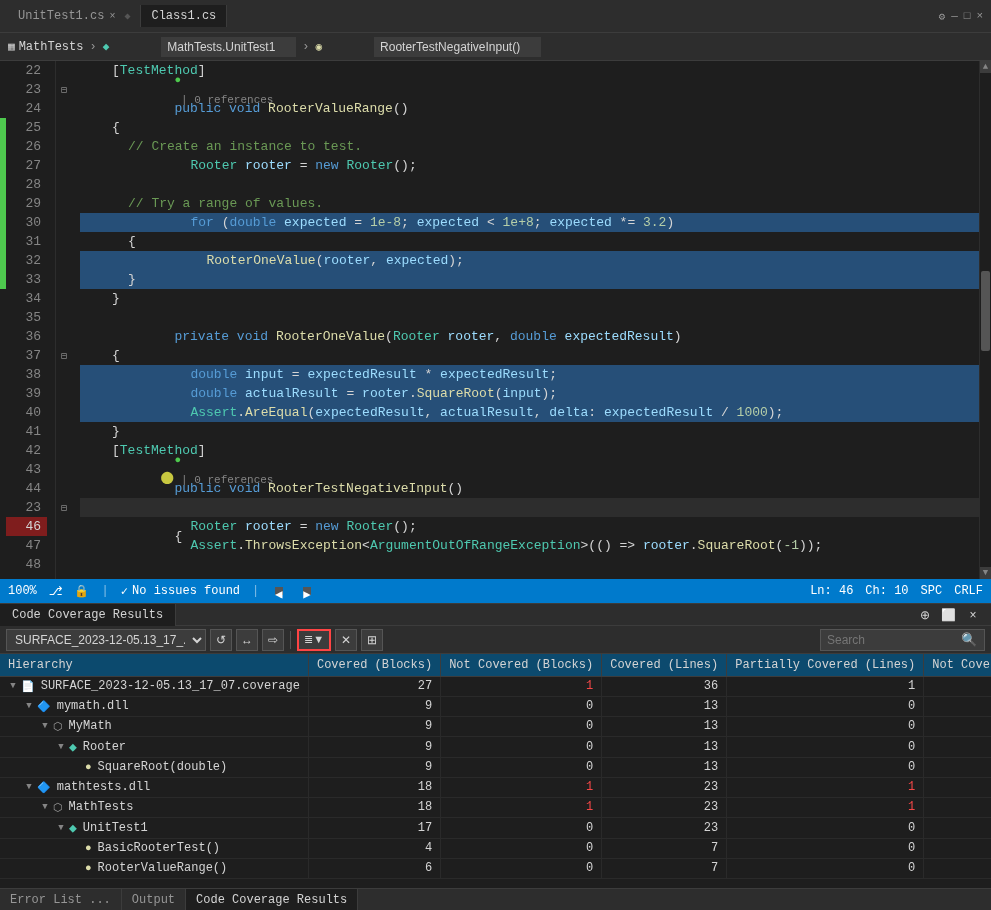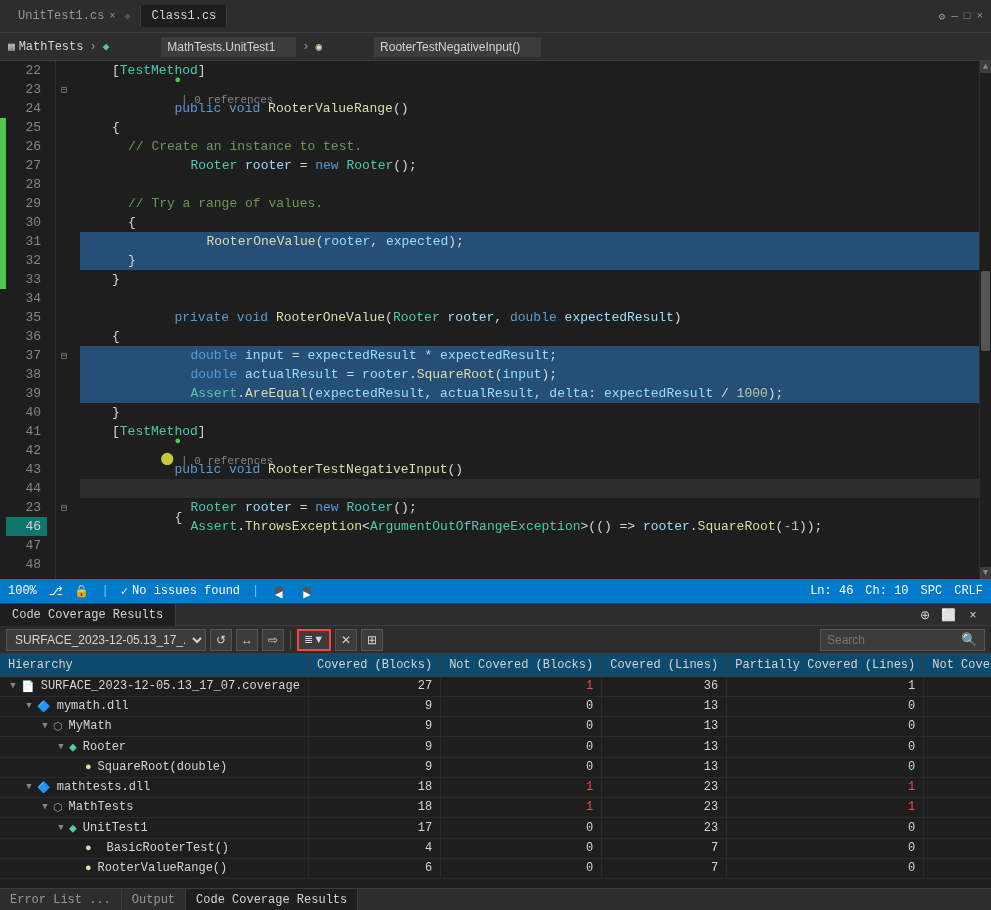--- a/index.html
+++ b/index.html
@@ -468,21 +468,21 @@
     <div>36</div>
     <div>37</div>
     <div>38</div>
     <div>39</div>
     <div>40</div>
     <div>41</div>
     <div>42</div>
     <div>43</div>
     <div>44</div>
     <div>23</div>
-    <div style="color:#d4d4d4;background:#0f766e;">46</div>
+    <div style="color:#d4d4d4;background:#7f1d1d;">46</div>
     <div>47</div>
     <div>48</div>
   </div>
 
   <div style="width:16px;background:#1e1e1e;flex-shrink:0;color:#858585;font-size:10px;">
     <div style="height:19px;"></div>
     <div style="height:19px;display:flex;align-items:center;justify-content:center;">⊟</div>
     <div style="height:19px;"></div>
     <div style="height:19px;"></div>
     <div style="height:19px;"></div>
@@ -542,20 +542,25 @@
         <span class="type">Rooter</span> <span class="param">rooter</span> = <span class="kw">new</span> <span class="type">Rooter</span>();
       </span>
     </div>
 
     <div class="code-line"></div>
 
     <div class="code-line">
       <span style="margin-left:48px;"><span class="cm">// Try a range of values.</span></span>
     </div>
 
+    <div class="code-line highlighted">
+      <span style="margin-left:48px;">
+        <span class="kw">for</span> (<span class="kw">double</span> <span class="param">expected</span> = <span class="num">1e-8</span>; <span class="param">expected</span> &lt; <span class="num">1e+8</span>; <span class="param">expected</span> *= <span class="num">3.2</span>)
+      </span>
+    </div>
 
     <div class="code-line">
       <span style="margin-left:48px;">{</span>
     </div>
 
     <div class="code-line highlighted">
       <span style="margin-left:64px;">
         <span class="fn">RooterOneValue</span>(<span class="param">rooter</span>, <span class="param">expected</span>);
       </span>
     </div>
@@ -842,21 +847,21 @@
     <td class="num-col ">0</td>
     <td class="num-col">23</td>
     <td class="num-col ">0</td>
     <td class="num-col">0</td>
   </tr>
           <tr>
     <td>
       <div class="hierarchy-cell" style="padding-left:64px;">
         <span style="width:10px;display:inline-block;"></span>
         <span style="color:#dcdcaa;font-size:11px;">●</span>
-        <span style="margin-left:12px;">BasicRooterTest()</span>
+        <span style="margin-left:3px;">BasicRooterTest()</span>
       </div>
     </td>
     <td class="num-col">4</td>
     <td class="num-col ">0</td>
     <td class="num-col">7</td>
     <td class="num-col ">0</td>
     <td class="num-col">0</td>
   </tr>
           <tr>
     <td>

